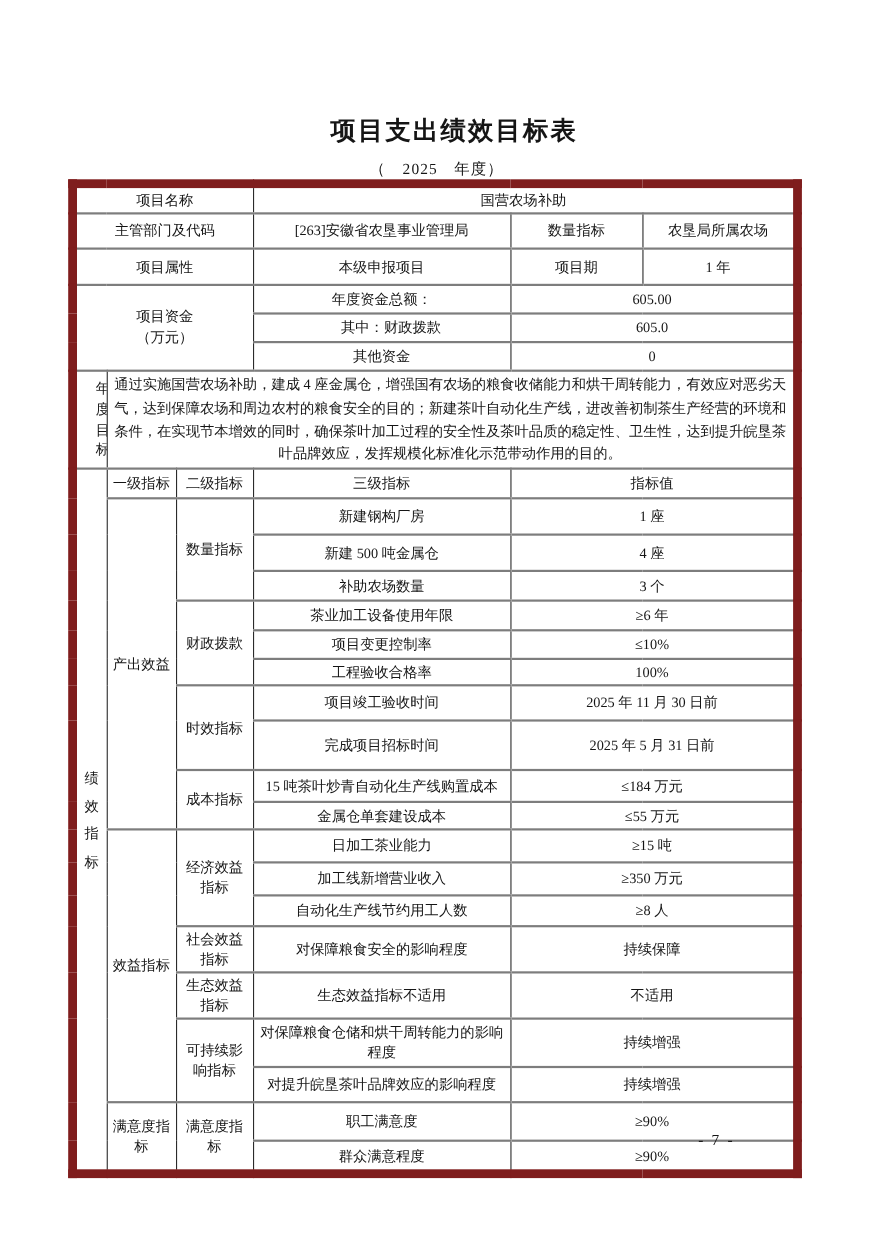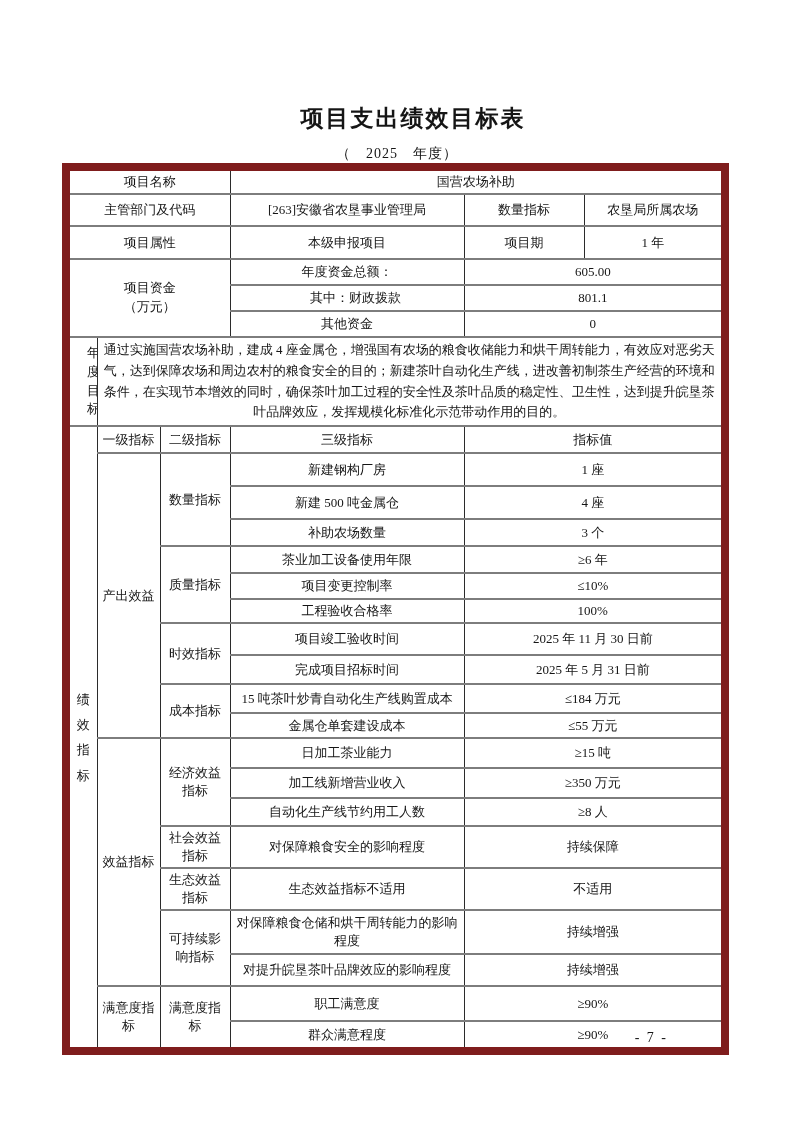--- a/index.html
+++ b/index.html
@@ -79,21 +79,21 @@
   </tr>
 
   <tr style="height:26px">
     <td colspan="3" rowspan="3" class="lbl prelines">项目资金
 （万元）</td>
     <td class="fund-name">年度资金总额：</td>
     <td colspan="2">605.00</td>
   </tr>
   <tr style="height:26px">
     <td class="fund-name indent">其中：财政拨款</td>
-    <td colspan="2">801.1</td>
+    <td colspan="2">605.0</td>
   </tr>
   <tr style="height:26px">
     <td>其他资金</td>
     <td colspan="2">0</td>
   </tr>
 
   <tr style="height:87px">
     <td class="prelines lbl" style="padding:0 17px">年度
 目标</td>
     <td colspan="5" class="goal-text">通过实施国营农场补助，建成 4 座金属仓，增强国有农场的粮食收储能力和烘干周转能力，有效应对恶劣天气，达到保障农场和周边农村的粮食安全的目的；新建茶叶自动化生产线，进改善初制茶生产经营的环境和条件，在实现节本增效的同时，确保茶叶加工过程的安全性及茶叶品质的稳定性、卫生性，达到提升皖垦茶叶品牌效应，发挥规模化标准化示范带动作用的目的。</td>
@@ -118,38 +118,38 @@
   </tr>
   <tr style="height:33px">
     <td>新建 500 吨金属仓</td>
     <td colspan="2">4 座</td>
   </tr>
   <tr style="height:27px">
     <td>补助农场数量</td>
     <td colspan="2">3 个</td>
   </tr>
   <tr style="height:27px">
-    <td rowspan="3">质量指标</td>
+    <td rowspan="3">财政拨款</td>
     <td>茶业加工设备使用年限</td>
     <td colspan="2">≥6 年</td>
   </tr>
   <tr style="height:26px">
     <td>项目变更控制率</td>
     <td colspan="2">≤10%</td>
   </tr>
   <tr style="height:24px">
     <td>工程验收合格率</td>
     <td colspan="2">100%</td>
   </tr>
   <tr style="height:32px">
     <td rowspan="2">时效指标</td>
     <td>项目竣工验收时间</td>
     <td colspan="2">2025 年 11 月 30 日前</td>
   </tr>
-  <tr style="height:29px">
+  <tr style="height:45px">
     <td>完成项目招标时间</td>
     <td colspan="2">2025 年 5 月 31 日前</td>
   </tr>
   <tr style="height:29px">
     <td rowspan="2">成本指标</td>
     <td style="padding:2px 1px">15 吨茶叶炒青自动化生产线购置成本</td>
     <td colspan="2">≤184 万元</td>
   </tr>
   <tr style="height:25px">
     <td>金属仓单套建设成本</td>

